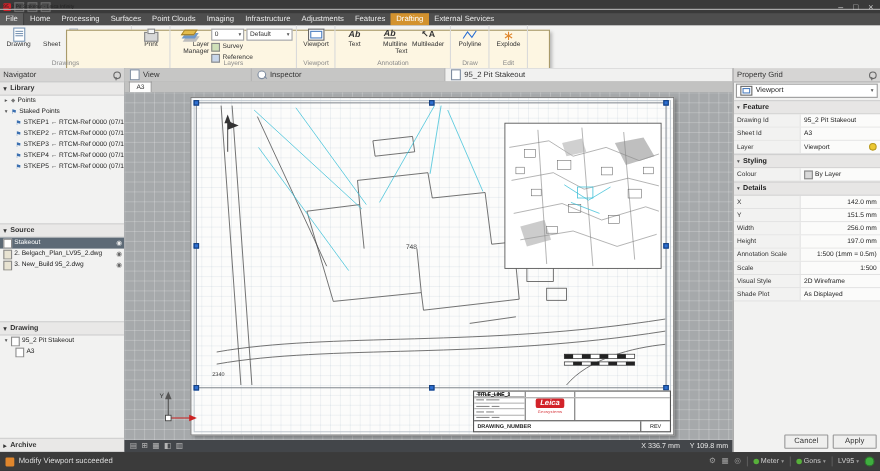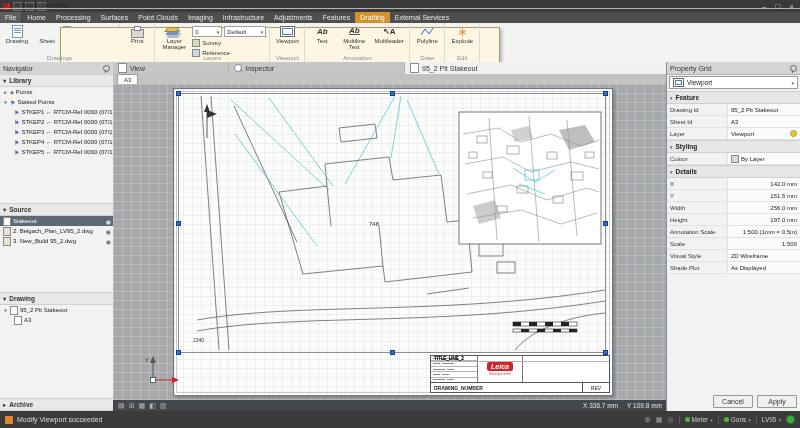--- a/index.html
+++ b/index.html
@@ -19,21 +19,21 @@
   
   .menubar{position:absolute;top:12px;left:0;right:0;height:11px;background:#4e4e4e;display:flex;align-items:stretch;}
   .menutab{padding:0 5px;display:flex;align-items:center;color:#e8e8e8;font-size:7px;}
   .menutab.file{background:#5e5e5e;border-right:1px solid #3c3c3c;}
   .menutab.active{background:#d3922e;color:#fff;}
 
   
   .ribbon{position:absolute;top:23px;left:0;right:0;height:39px;background:#f3f3f2;border-bottom:1px solid #b7b7b7;display:flex;}
   .rgroup{position:relative;border-right:1px solid #dadada;display:flex;align-items:flex-start;padding:1px 3px 9px 3px;gap:2px;}
   .rgroup-label{position:absolute;bottom:1px;left:0;right:0;text-align:center;font-size:6px;color:#8b8b8b;}
-  .bigbtn{display:flex;flex-direction:column;align-items:center;width:28px;font-size:6px;line-height:6px;text-align:center;color:#333;}
+  .bigbtn{display:flex;flex-direction:column;align-items:center;width:28px;font-size:6px;line-height:6px;text-align:right;color:#333;}
   .bigbtn .icon{height:13px;display:flex;align-items:center;justify-content:center;margin-top:1px;}
   .tplcol,.layercol{display:flex;flex-direction:column;gap:1px;padding-top:2px;}
   .smallbtn{display:flex;align-items:center;gap:2px;font-size:6px;height:9px;color:#333;white-space:nowrap;}
   .layerrow{display:flex;gap:2px;align-items:center;}
   .combo{height:9px;background:#fff;border:1px solid #a0a0a0;font-size:6px;display:flex;align-items:center;justify-content:space-between;padding:0 2px;color:#333;}
   .combo .caret{font-size:5px;color:#555;margin-left:2px;}
 
   .page-icon{width:9px;height:11px;background:#fff;border:1px solid #7b96b5;position:relative;}
   .page-icon.lines::after{content:"";position:absolute;left:1px;right:1px;top:2px;height:1px;background:#7b96b5;box-shadow:0 2px 0 #7b96b5,0 4px 0 #7b96b5;}
   .page-icon.sheet{background:#fdf6e2;border-color:#a89a6a;}

